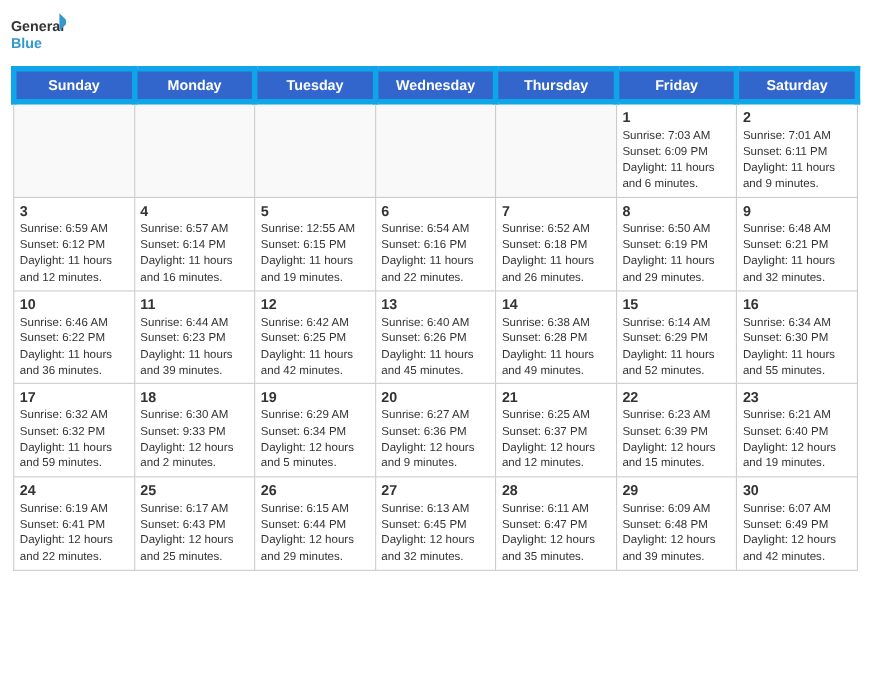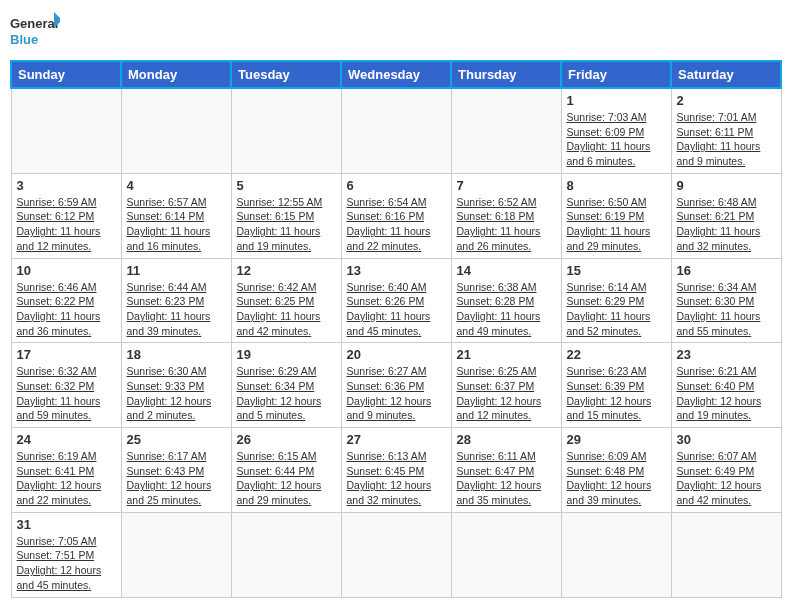--- a/index.html
+++ b/index.html
@@ -34,25 +34,25 @@
       color: #555;
     }
     .calendar {
       width: 100%;
       border-collapse: collapse;
       border: 1px solid #ccc;
     }
     .calendar th {
       background-color: #3366cc;
       color: #fff;
-      text-align: left;
+      text-align: center;
       padding: 5px 6px;
       font-size: 13px;
       font-weight: bold;
-      border: 2px solid #0ea5e9;
+      border: 5px solid #0ea5e9;
     }
     .calendar td {
       vertical-align: top;
       border: 1px solid #ccc;
       padding: 4px 5px;
       width: calc(100% / 7);
       min-height: 70px;
       background: #fff;
       font-size: 11px;
       color: #333;
@@ -63,21 +63,20 @@
     .day-number {
       font-size: 13px;
       font-weight: bold;
       margin-bottom: 2px;
       display: block;
     }
     .day-info {
       font-size: 10.5px;
       line-height: 1.4;
       color: #333;
-      text-decoration: underline;
     }
   </style>
 </head>
 <body>
 
 <div class="header-area">
   <div class="logo">
   <svg width="50" height="42" viewBox="0 0 50 42" xmlns="http://www.w3.org/2000/svg">
     <text x="0" y="18" font-size="13" font-family="Arial" font-weight="bold" fill="#333">General</text>
     <text x="0" y="34" font-size="13" font-family="Arial" font-weight="bold" fill="#3399cc">Blue</text>
@@ -291,28 +290,14 @@
 Sunset: 6:48 PM
 Daylight: 12 hours and 39 minutes.</div>
         </td>
         <td>
           <span class="day-number">30</span>
           <div class="day-info">Sunrise: 6:07 AM
 Sunset: 6:49 PM
 Daylight: 12 hours and 42 minutes.</div>
         </td>
       </tr>
-      <tr>
-        <td>
-          <span class="day-number">31</span>
-          <div class="day-info">Sunrise: 7:05 AM
-Sunset: 7:51 PM
-Daylight: 12 hours and 45 minutes.</div>
-        </td>
-        <td class="empty"></td>
-        <td class="empty"></td>
-        <td class="empty"></td>
-        <td class="empty"></td>
-        <td class="empty"></td>
-        <td class="empty"></td>
-      </tr>
     </tbody>
 </table>
 
 </body></html>

